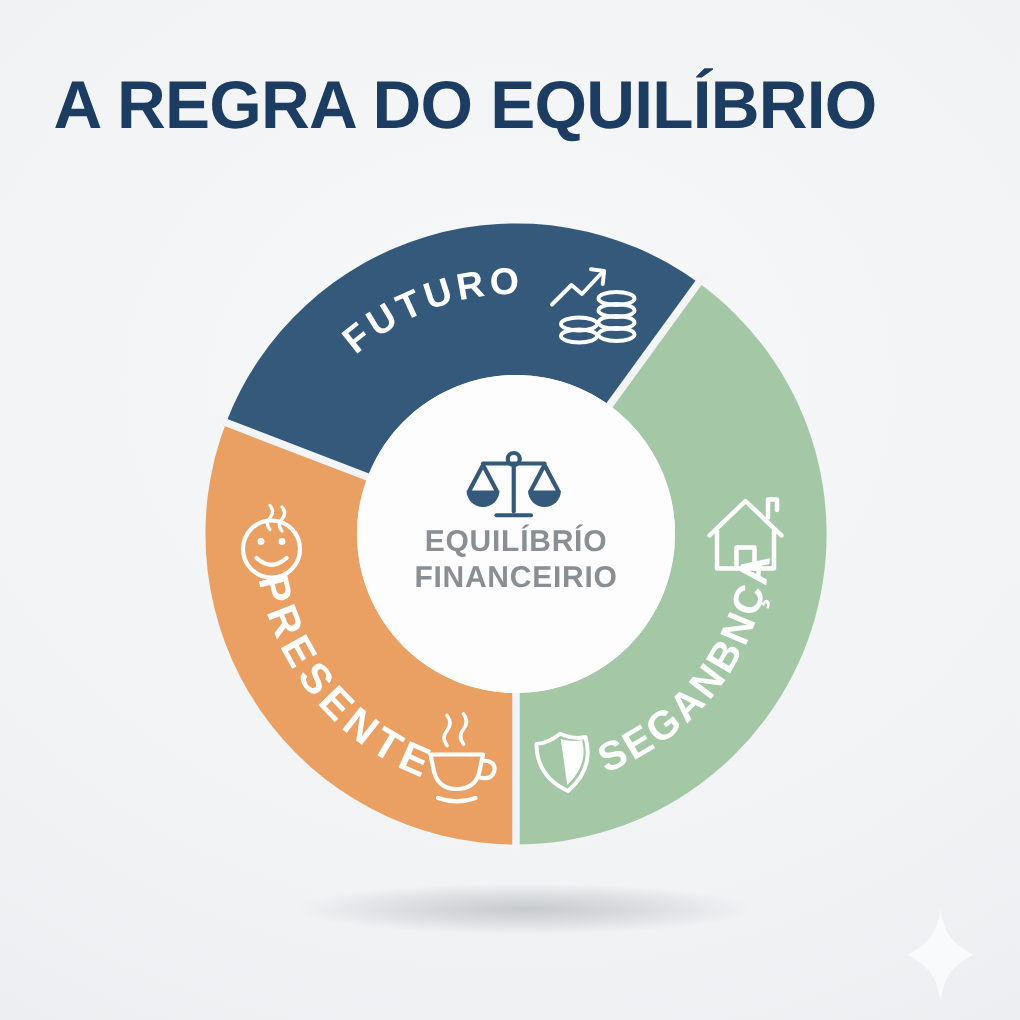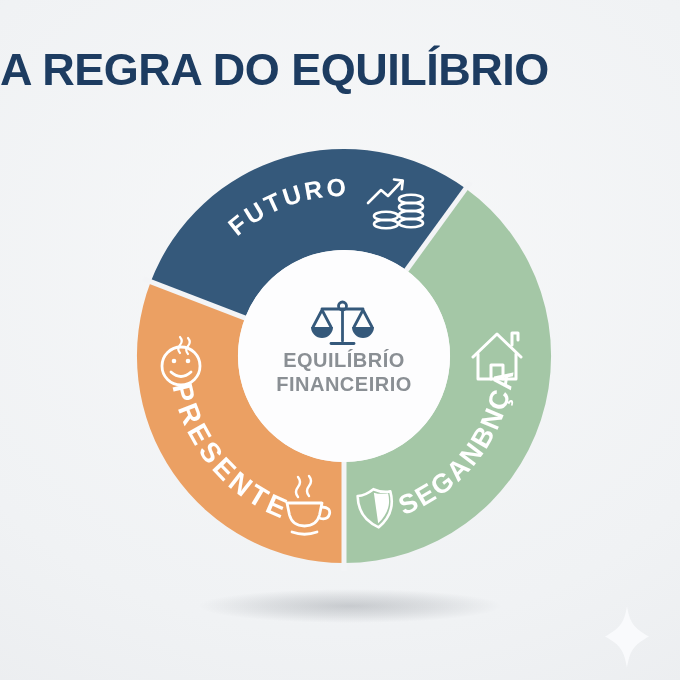--- a/index.html
+++ b/index.html
@@ -2,21 +2,21 @@
 <html><head>
 <meta charset="utf-8">
 <style>
   html,body{margin:0;padding:0;}
   .canvas{
     position:relative;width:680px;height:680px;overflow:hidden;
     background:radial-gradient(120% 100% at 50% 38%, #f7f8f9 0%, #f0f2f4 55%, #e7e9ec 100%);
     font-family:"Liberation Sans", sans-serif;
   }
   .title{
-    position:absolute;top:44px;left:0;width:620px;text-align:left;
+    position:absolute;top:44px;left:0;width:620px;text-align:center;
     font-size:45px;font-weight:bold;letter-spacing:-0.5px;color:#1d3c61;
   }
   svg{position:absolute;left:0;top:0;}
   .arc-label{fill:#ffffff;font-weight:bold;}
   .arc-label.futuro{font-size:25px;letter-spacing:3px;}
   .arc-label.presente{font-size:28px;letter-spacing:4px;}
   .arc-label.seguranca{font-size:27px;letter-spacing:2px;}
   .center-line{fill:#8a8f94;font-weight:bold;font-size:20px;letter-spacing:0.5px;text-anchor:middle;}
   .icon-white{stroke:#ffffff;fill:none;stroke-linecap:round;stroke-linejoin:round;}
   .icon-navy{stroke:#35597b;fill:none;stroke-linecap:round;stroke-linejoin:round;}

